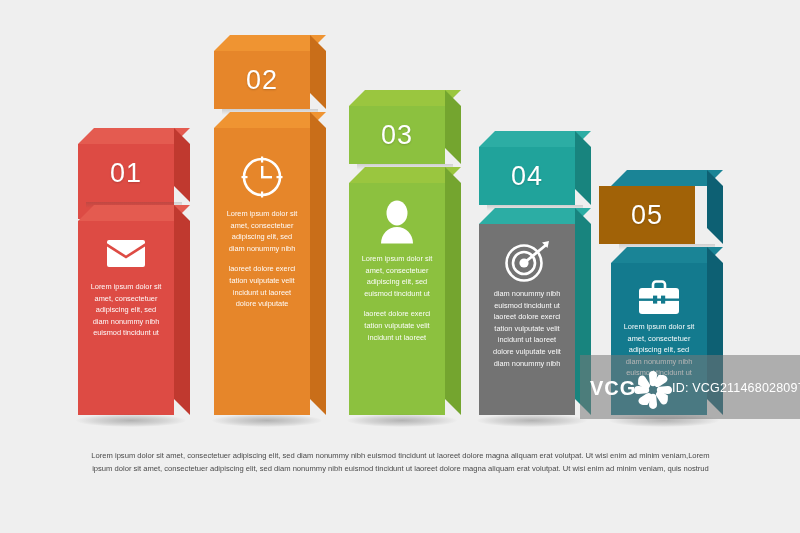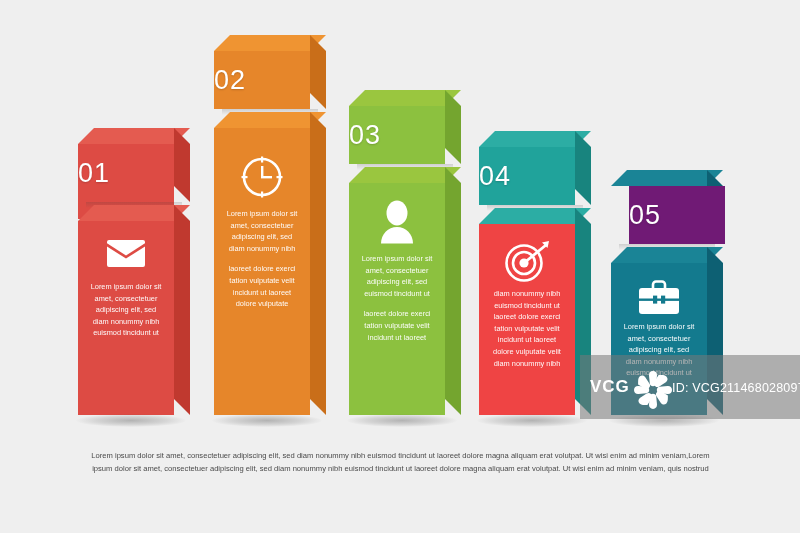--- a/index.html
+++ b/index.html
@@ -21,20 +21,21 @@
   }
   .sideface{
     position:absolute;
     clip-path:polygon(0 0, 100% 16px, 100% 100%, 0 calc(100% - 16px));
   }
   .frontface{position:absolute;}
 
   .num{
     position:absolute;
     width:100%;
+    text-align:center;
     color:#ffffff;
     font-size:27px;
     font-weight:normal;
     letter-spacing:1px;
     text-shadow:0 1px 2px rgba(0,0,0,.18);
   }
   .icon-wrap{
     position:absolute;left:0;width:100%;
     display:flex;align-items:center;justify-content:center;
   }
@@ -73,21 +74,21 @@
   }
 
   
   #watermark{
     position:absolute;left:580px;top:355px;width:220px;height:64px;
     background:rgba(120,120,120,.55);
     overflow:hidden;
   }
   #wm-vcg{
     position:absolute;left:10px;top:22px;
-    color:#fff;font-size:17px;font-weight:bold;letter-spacing:1px;
+    color:#fff;font-size:20px;font-weight:bold;letter-spacing:1px;
   }
   #wm-id{
     position:absolute;left:92px;top:26px;
     color:#fff;font-size:12.5px;letter-spacing:.2px;
     white-space:nowrap;
   }
   #wm-burst{position:absolute;left:52px;top:14px;width:42px;height:42px;}
 </style>
 </head>
 <body>
@@ -189,21 +190,21 @@
       <div class="topface" style="left:479px;top:131px;width:112px;height:16px;background:#2cada4;"></div>
       <div class="sideface" style="left:575px;top:131px;width:16px;height:74px;background:#18847e;"></div>
       <div class="frontface" style="left:479px;top:147px;width:96px;height:58px;background:#20a39b;">
         <div class="num" style="top:14px;">04</div>
       </div>
       <div class="drop" style="left:487px;top:205px;width:96px;height:6px;"></div>
     </div>
     <div>
       <div class="topface" style="left:479px;top:208px;width:112px;height:16px;background:#2cada4;"></div>
       <div class="sideface" style="left:575px;top:208px;width:16px;height:207px;background:#18847e;"></div>
-      <div class="frontface" style="left:479px;top:224px;width:96px;height:191px;background:#ef4444;">
+      <div class="frontface" style="left:479px;top:224px;width:96px;height:191px;background:#737373;">
         <div class="icon-wrap" style="top:14px;height:46px;">
           <svg width="46" height="44" viewBox="0 0 46 44">
             <circle cx="20" cy="24" r="17.5" fill="none" stroke="#fff" stroke-width="2.6"></circle>
             <circle cx="20" cy="24" r="11" fill="none" stroke="#fff" stroke-width="2.6"></circle>
             <circle cx="20" cy="24" r="4.6" fill="#fff"></circle>
             <path d="M20 24 L42 6" stroke="#fff" stroke-width="2.8" fill="none"></path>
             <path fill="#fff" d="M38 3.5 L45 2 L43.5 9 z"></path>
           </svg>
         </div>
         <div class="body-text" style="top:64px;">
@@ -211,21 +212,21 @@
         </div>
       </div>
     </div>
     <div class="shadow" style="left:477px;top:414px;width:110px;height:13px;"></div>
   </div>
 
   <div class="column">
     <div>
       <div class="topface" style="left:611px;top:170px;width:112px;height:16px;background:#1a8496;"></div>
       <div class="sideface" style="left:707px;top:170px;width:16px;height:74px;background:#0d6073;"></div>
-      <div class="frontface" style="left:629px;top:186px;width:96px;height:58px;background:#701a75;">
+      <div class="frontface" style="left:599px;top:186px;width:96px;height:58px;background:#a16207;">
         <div class="num" style="top:14px;">05</div>
       </div>
       <div class="drop" style="left:619px;top:244px;width:96px;height:6px;"></div>
     </div>
     <div>
       <div class="topface" style="left:611px;top:247px;width:112px;height:16px;background:#1a8496;"></div>
       <div class="sideface" style="left:707px;top:247px;width:16px;height:168px;background:#0d6073;"></div>
       <div class="frontface" style="left:611px;top:263px;width:96px;height:152px;background:#137a8e;">
         <div class="icon-wrap" style="top:12px;height:44px;">
           <svg width="44" height="38" viewBox="0 0 44 38">

